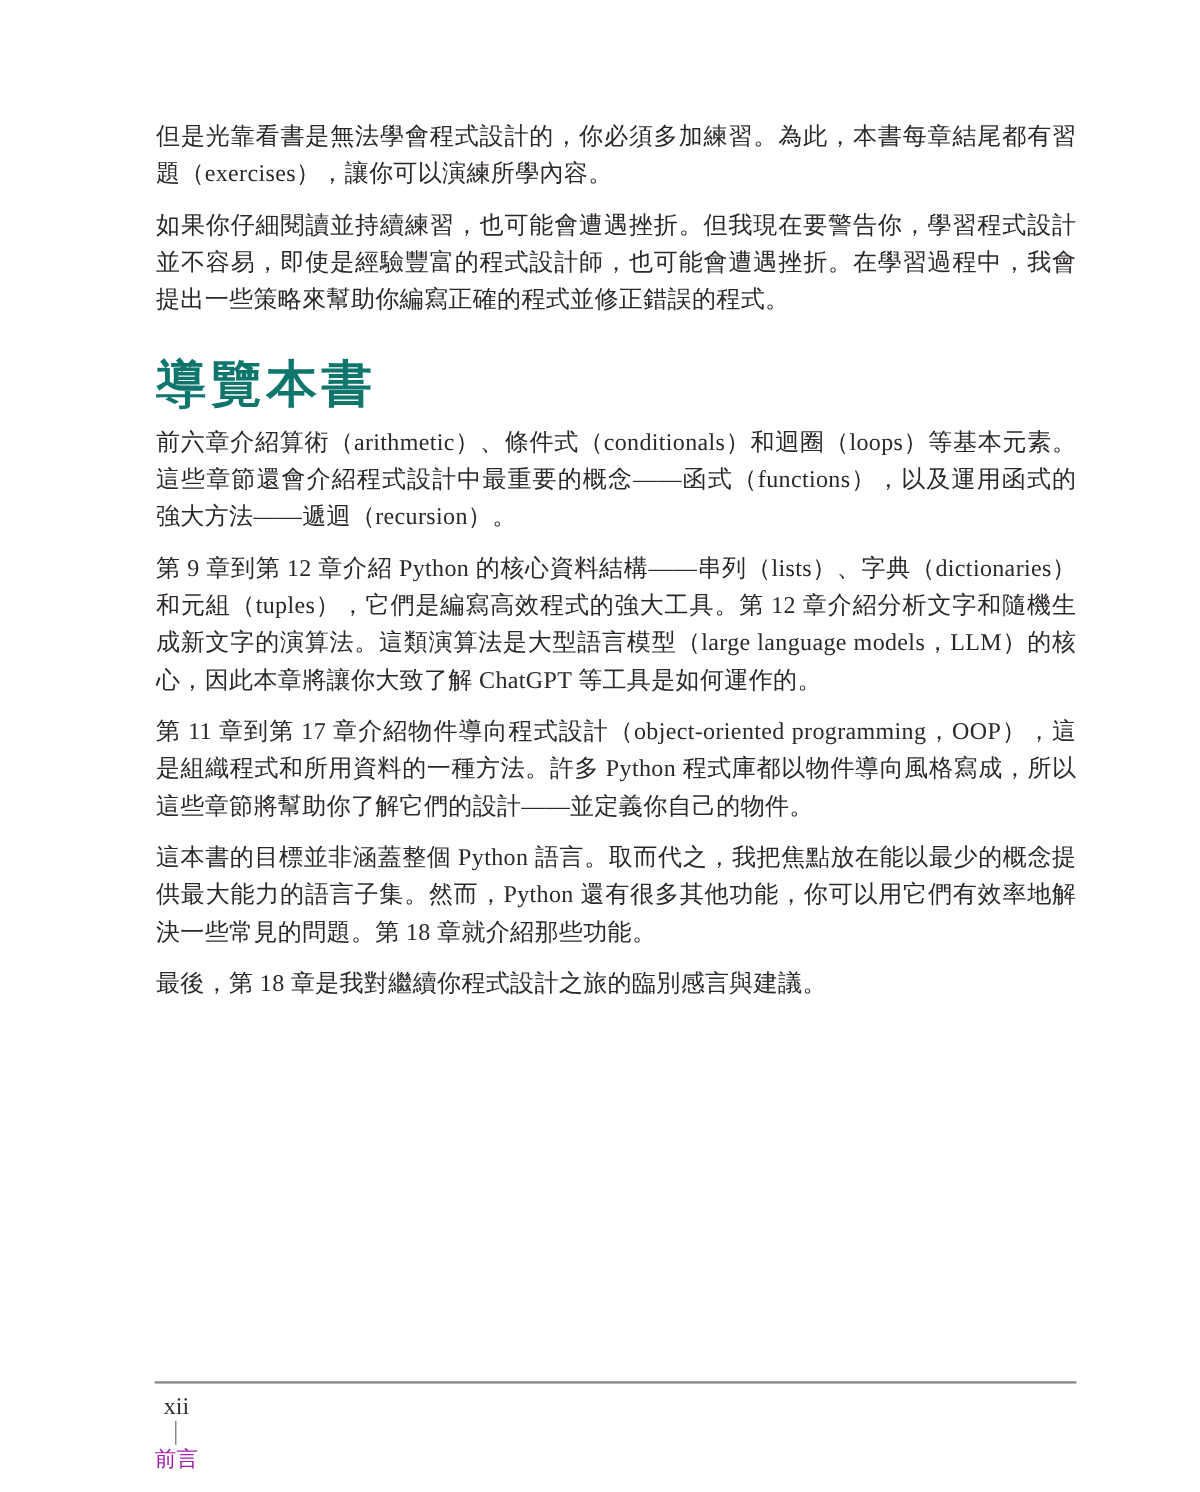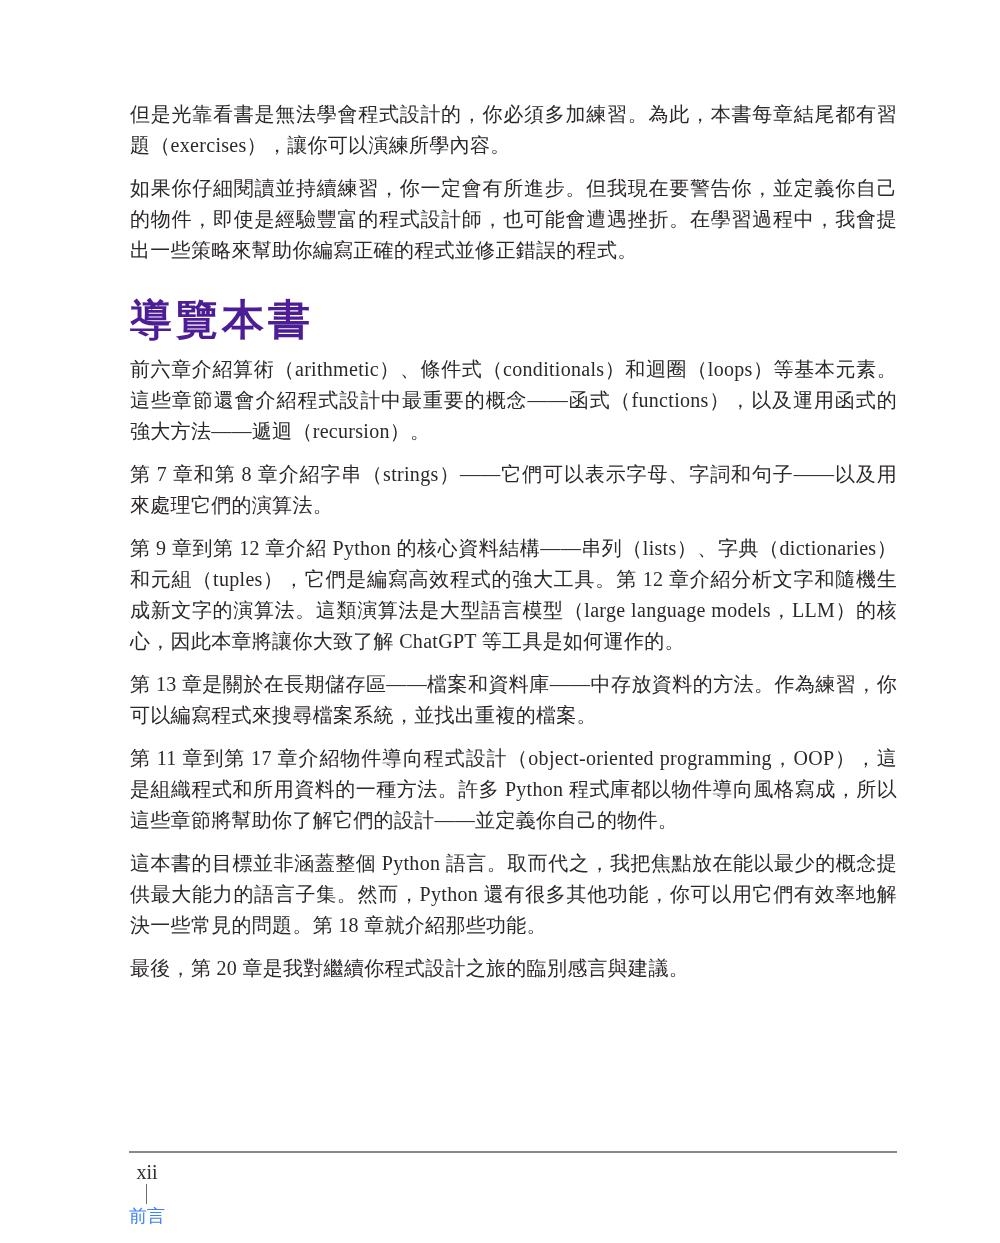--- a/index.html
+++ b/index.html
@@ -30,21 +30,21 @@
     text-align: justify;
     letter-spacing: 0.3px;
   }
   .content h1 {
     margin: 31px 0 11px 0;
     font-family: "Liberation Sans", "DejaVu Sans", sans-serif;
     font-weight: 700;
     font-size: 42px;
     line-height: 46px;
     letter-spacing: 4px;
-    color: #4c1d95;
+    color: #0f766e;
   }
   .footer-rule {
     position: absolute;
     left: 112px;
     top: 1151px;
     width: 768px;
     height: 2px;
     background: #8a8a8a;
   }
   .footer-text {
@@ -61,41 +61,39 @@
   }
   .footer-sep {
     display: inline-block;
     width: 1px;
     height: 20px;
     background: #6b6b6b;
     margin: 0 11px 0 10px;
   }
   .footer-section {
     font-size: 18px;
-    color: #3b82f6;
+    color: #a21caf;
   }
 </style>
 </head>
 <body>
 
 <div class="page">
 
   <main class="content">
     <p>但是光靠看書是無法學會程式設計的，你必須多加練習。為此，本書每章結尾都有習題（exercises），讓你可以演練所學內容。</p>
-    <p>如果你仔細閱讀並持續練習，你一定會有所進步。但我現在要警告你，並定義你自己的物件，即使是經驗豐富的程式設計師，也可能會遭遇挫折。在學習過程中，我會提出一些策略來幫助你編寫正確的程式並修正錯誤的程式。</p>
+    <p>如果你仔細閱讀並持續練習，也可能會遭遇挫折。但我現在要警告你，學習程式設計並不容易，即使是經驗豐富的程式設計師，也可能會遭遇挫折。在學習過程中，我會提出一些策略來幫助你編寫正確的程式並修正錯誤的程式。</p>
 
     <h1>導覽本書</h1>
 
     <p>前六章介紹算術（arithmetic）、條件式（conditionals）和迴圈（loops）等基本元素。這些章節還會介紹程式設計中最重要的概念——函式（functions），以及運用函式的強大方法——遞迴（recursion）。</p>
-    <p>第 7 章和第 8 章介紹字串（strings）——它們可以表示字母、字詞和句子——以及用來處理它們的演算法。</p>
     <p>第 9 章到第 12 章介紹 Python 的核心資料結構——串列（lists）、字典（dictionaries）和元組（tuples），它們是編寫高效程式的強大工具。第 12 章介紹分析文字和隨機生成新文字的演算法。這類演算法是大型語言模型（large language models，LLM）的核心，因此本章將讓你大致了解 ChatGPT 等工具是如何運作的。</p>
-    <p>第 13 章是關於在長期儲存區——檔案和資料庫——中存放資料的方法。作為練習，你可以編寫程式來搜尋檔案系統，並找出重複的檔案。</p>
     <p>第 11 章到第 17 章介紹物件導向程式設計（object-oriented programming，OOP），這是組織程式和所用資料的一種方法。許多 Python 程式庫都以物件導向風格寫成，所以這些章節將幫助你了解它們的設計——並定義你自己的物件。</p>
     <p>這本書的目標並非涵蓋整個 Python 語言。取而代之，我把焦點放在能以最少的概念提供最大能力的語言子集。然而，Python 還有很多其他功能，你可以用它們有效率地解決一些常見的問題。第 18 章就介紹那些功能。</p>
-    <p>最後，第 20 章是我對繼續你程式設計之旅的臨別感言與建議。</p>
+    <p>最後，第 18 章是我對繼續你程式設計之旅的臨別感言與建議。</p>
   </main>
 
   <div class="footer-rule"></div>
 
   <footer class="footer-text">
     <span class="footer-page-num">xii</span>
     <span class="footer-sep"></span>
     <span class="footer-section">前言</span>
   </footer>
 

